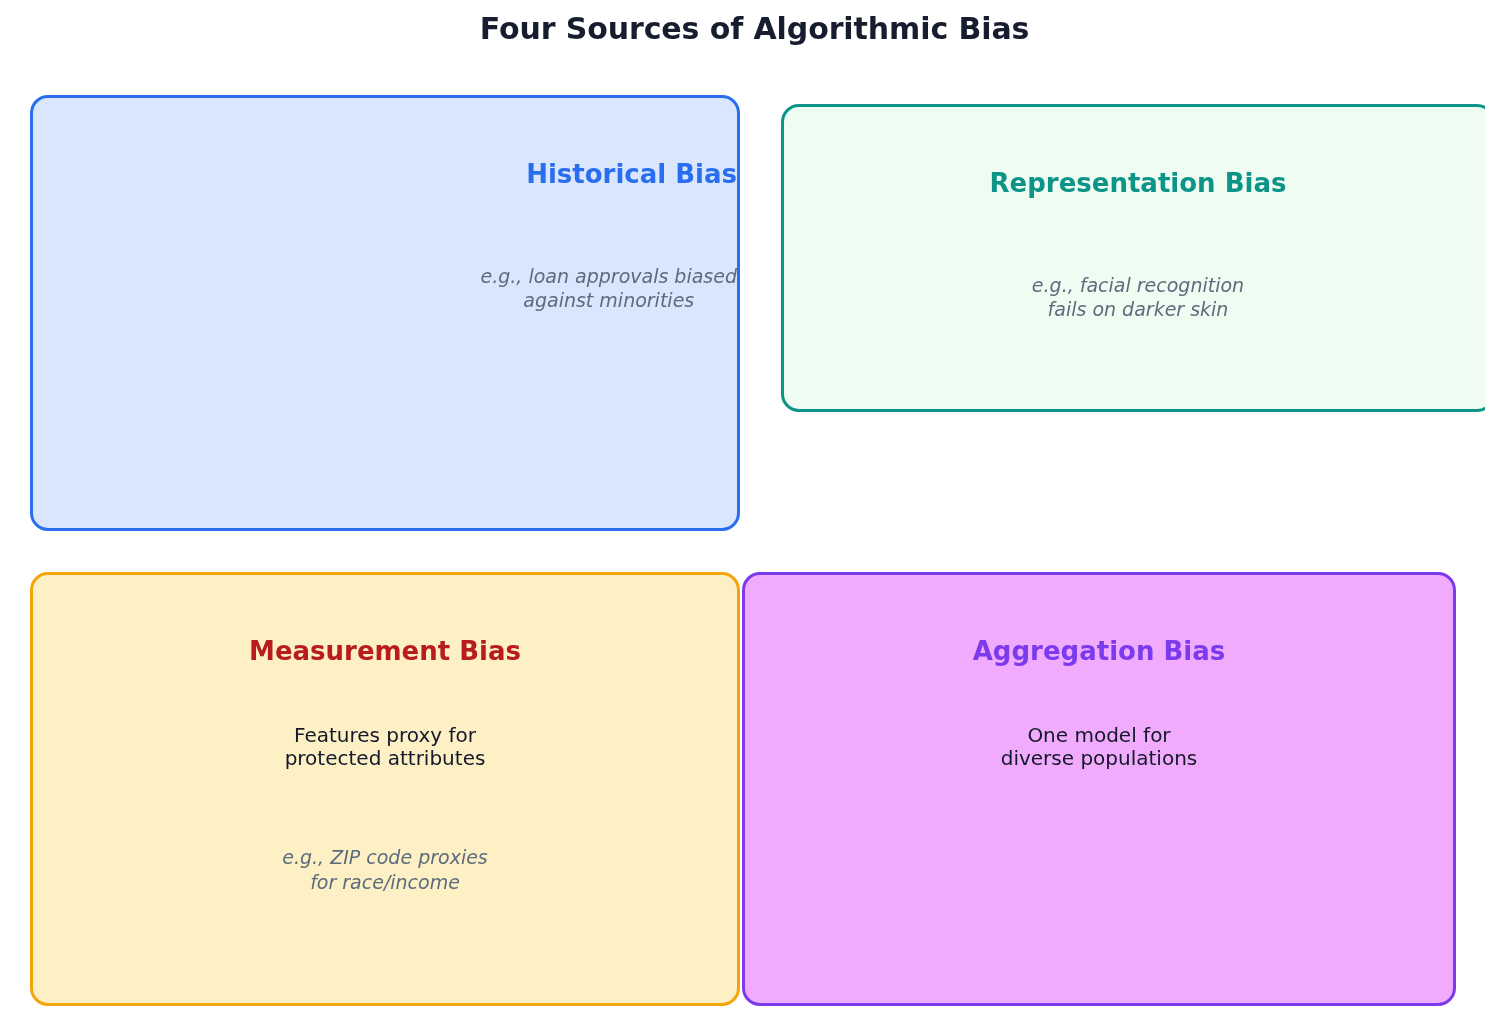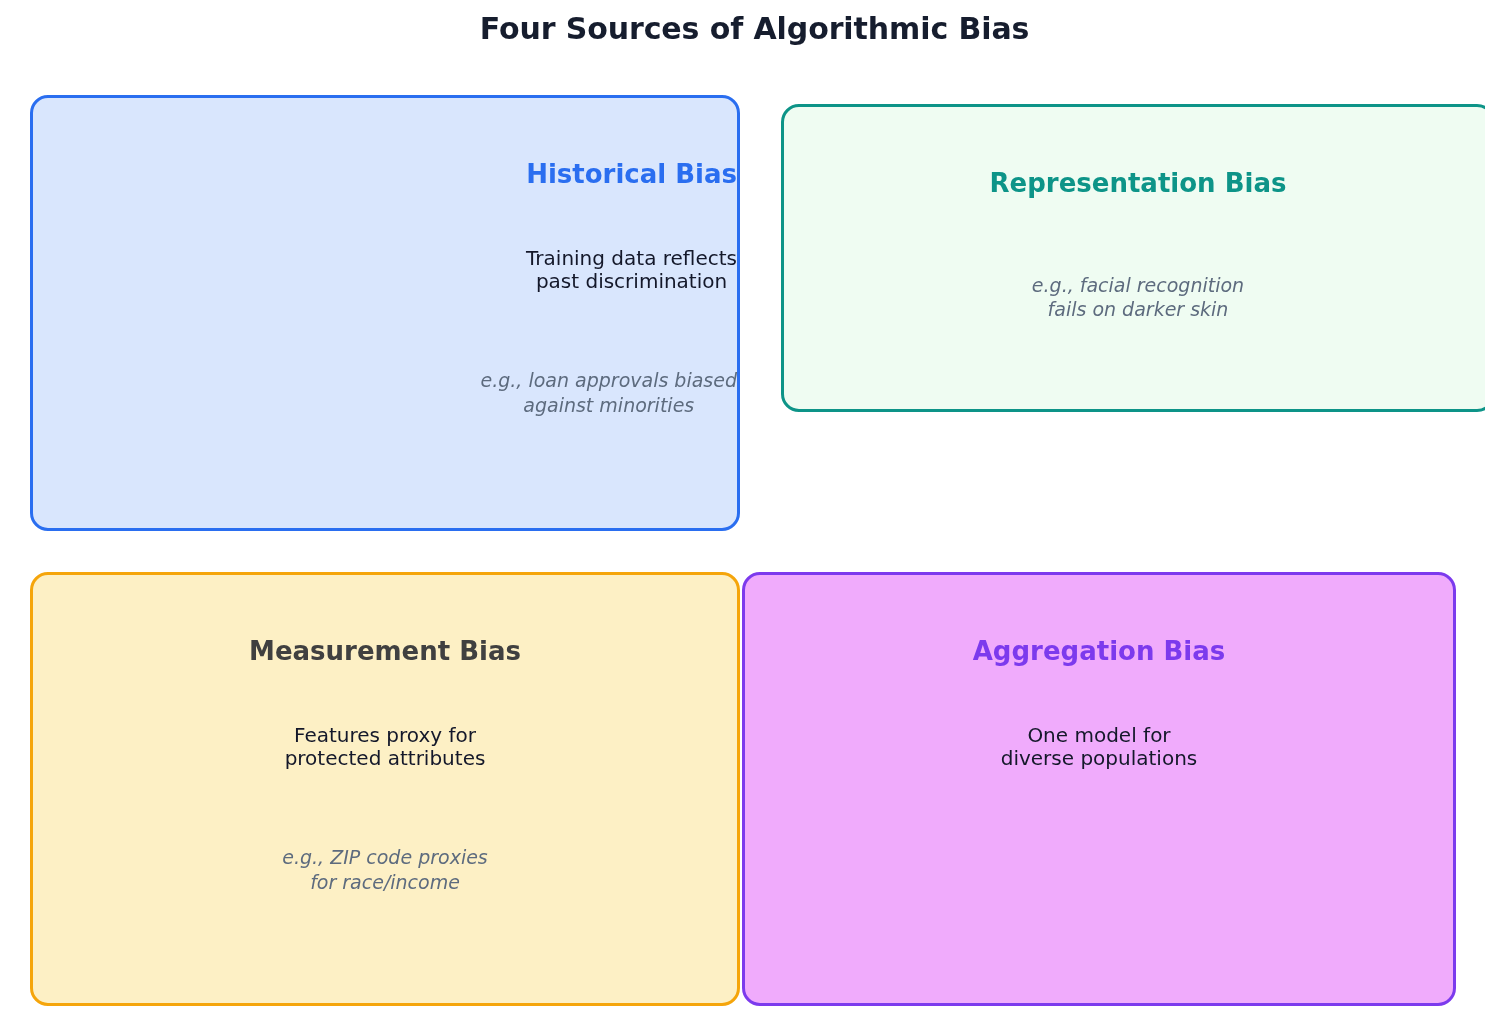--- a/index.html
+++ b/index.html
@@ -86,34 +86,32 @@
 </style>
 </head>
 <body style="background: rgb(255, 255, 255);">
 
 <div class="page-title" style="color: rgb(22, 29, 46);">Four Sources of Algorithmic Bias</div>
 
 <div class="grid">
 
   <div class="card cell-0" style="border-color: rgb(42, 110, 240); background: rgb(217, 230, 253); align-items: flex-end;">
     <div class="card-title" style="color: rgb(42, 110, 240);">Historical Bias</div>
-    <div class="card-desc" style="color: rgb(20, 24, 42);">Training data reflects
-past discrimination</div>
     <div class="card-example" style="color: rgb(93, 107, 126);">e.g., loan approvals biased
 against minorities</div>
   </div>
 
   <div class="card cell-1" style="border-color: rgb(13, 148, 136); background: rgb(239, 252, 242);">
     <div class="card-title" style="color: rgb(13, 148, 136);">Representation Bias</div>
     <div class="card-example" style="color: rgb(93, 107, 126);">e.g., facial recognition
 fails on darker skin</div>
   </div>
 
   <div class="card cell-2" style="border-color: rgb(245, 165, 11); background: rgb(253, 240, 197);">
-    <div class="card-title" style="color: #404040;">Measurement Bias</div>
+    <div class="card-title" style="color: #b91c1c;">Measurement Bias</div>
     <div class="card-desc" style="color: rgb(20, 24, 42);">Features proxy for
 protected attributes</div>
     <div class="card-example" style="color: rgb(93, 107, 126);">e.g., ZIP code proxies
 for race/income</div>
   </div>
 
   <div class="card cell-3" style="border-color: rgb(124, 58, 237); background: #f0abfc;">
     <div class="card-title" style="color: rgb(124, 58, 237);">Aggregation Bias</div>
     <div class="card-desc" style="color: rgb(20, 24, 42);">One model for
 diverse populations</div>

